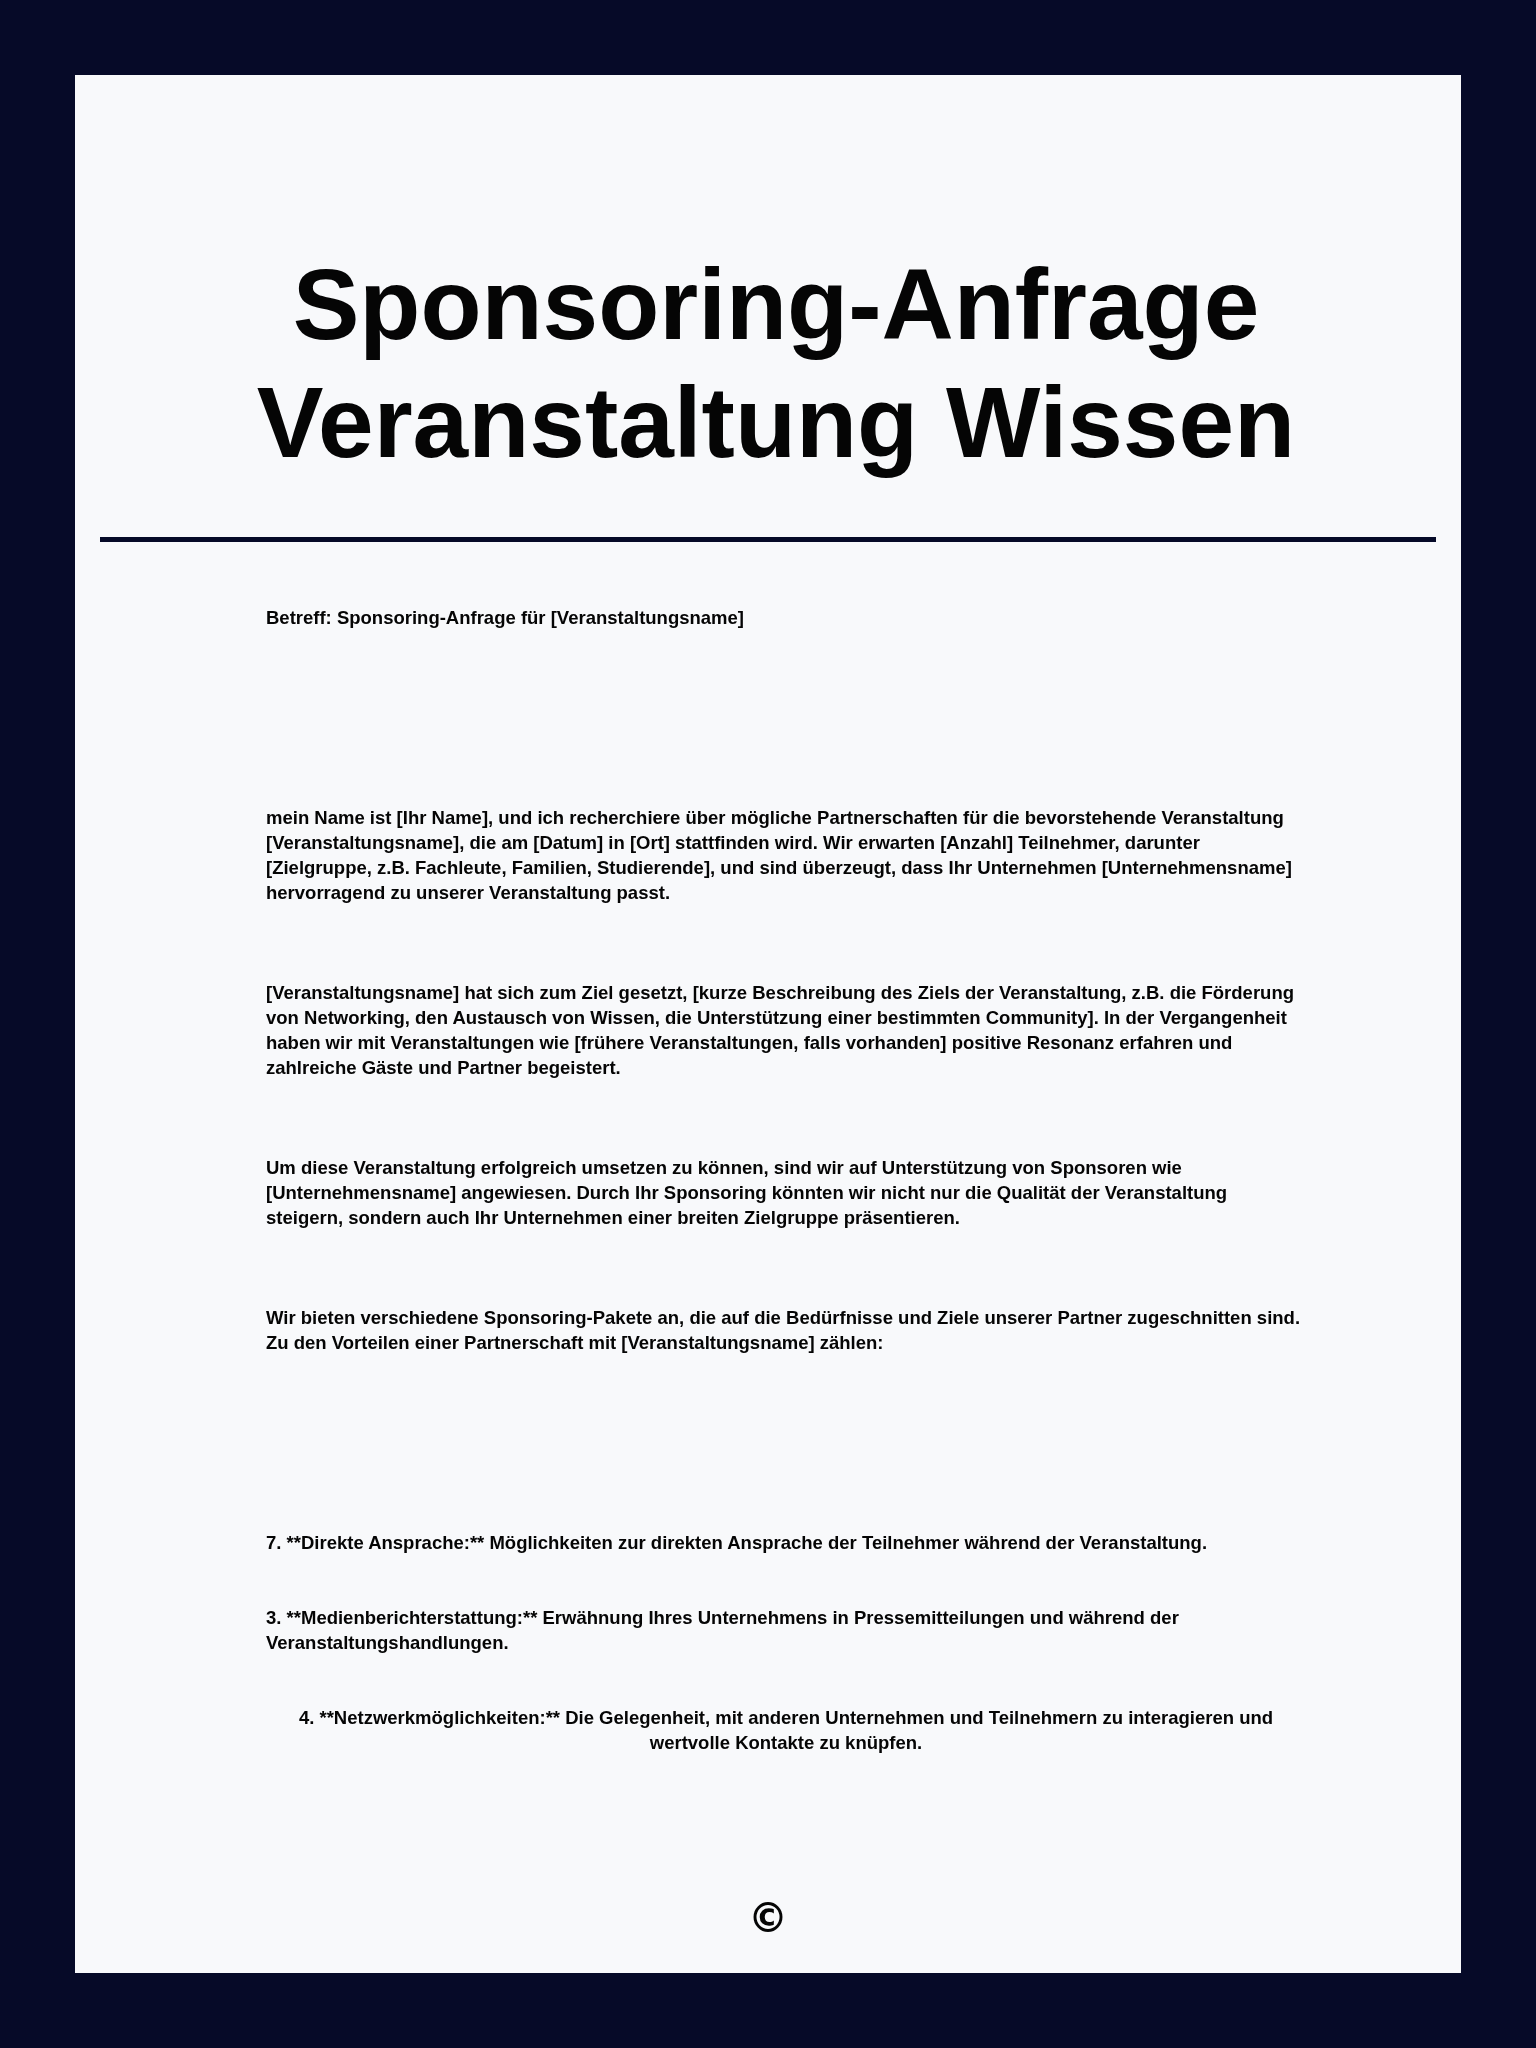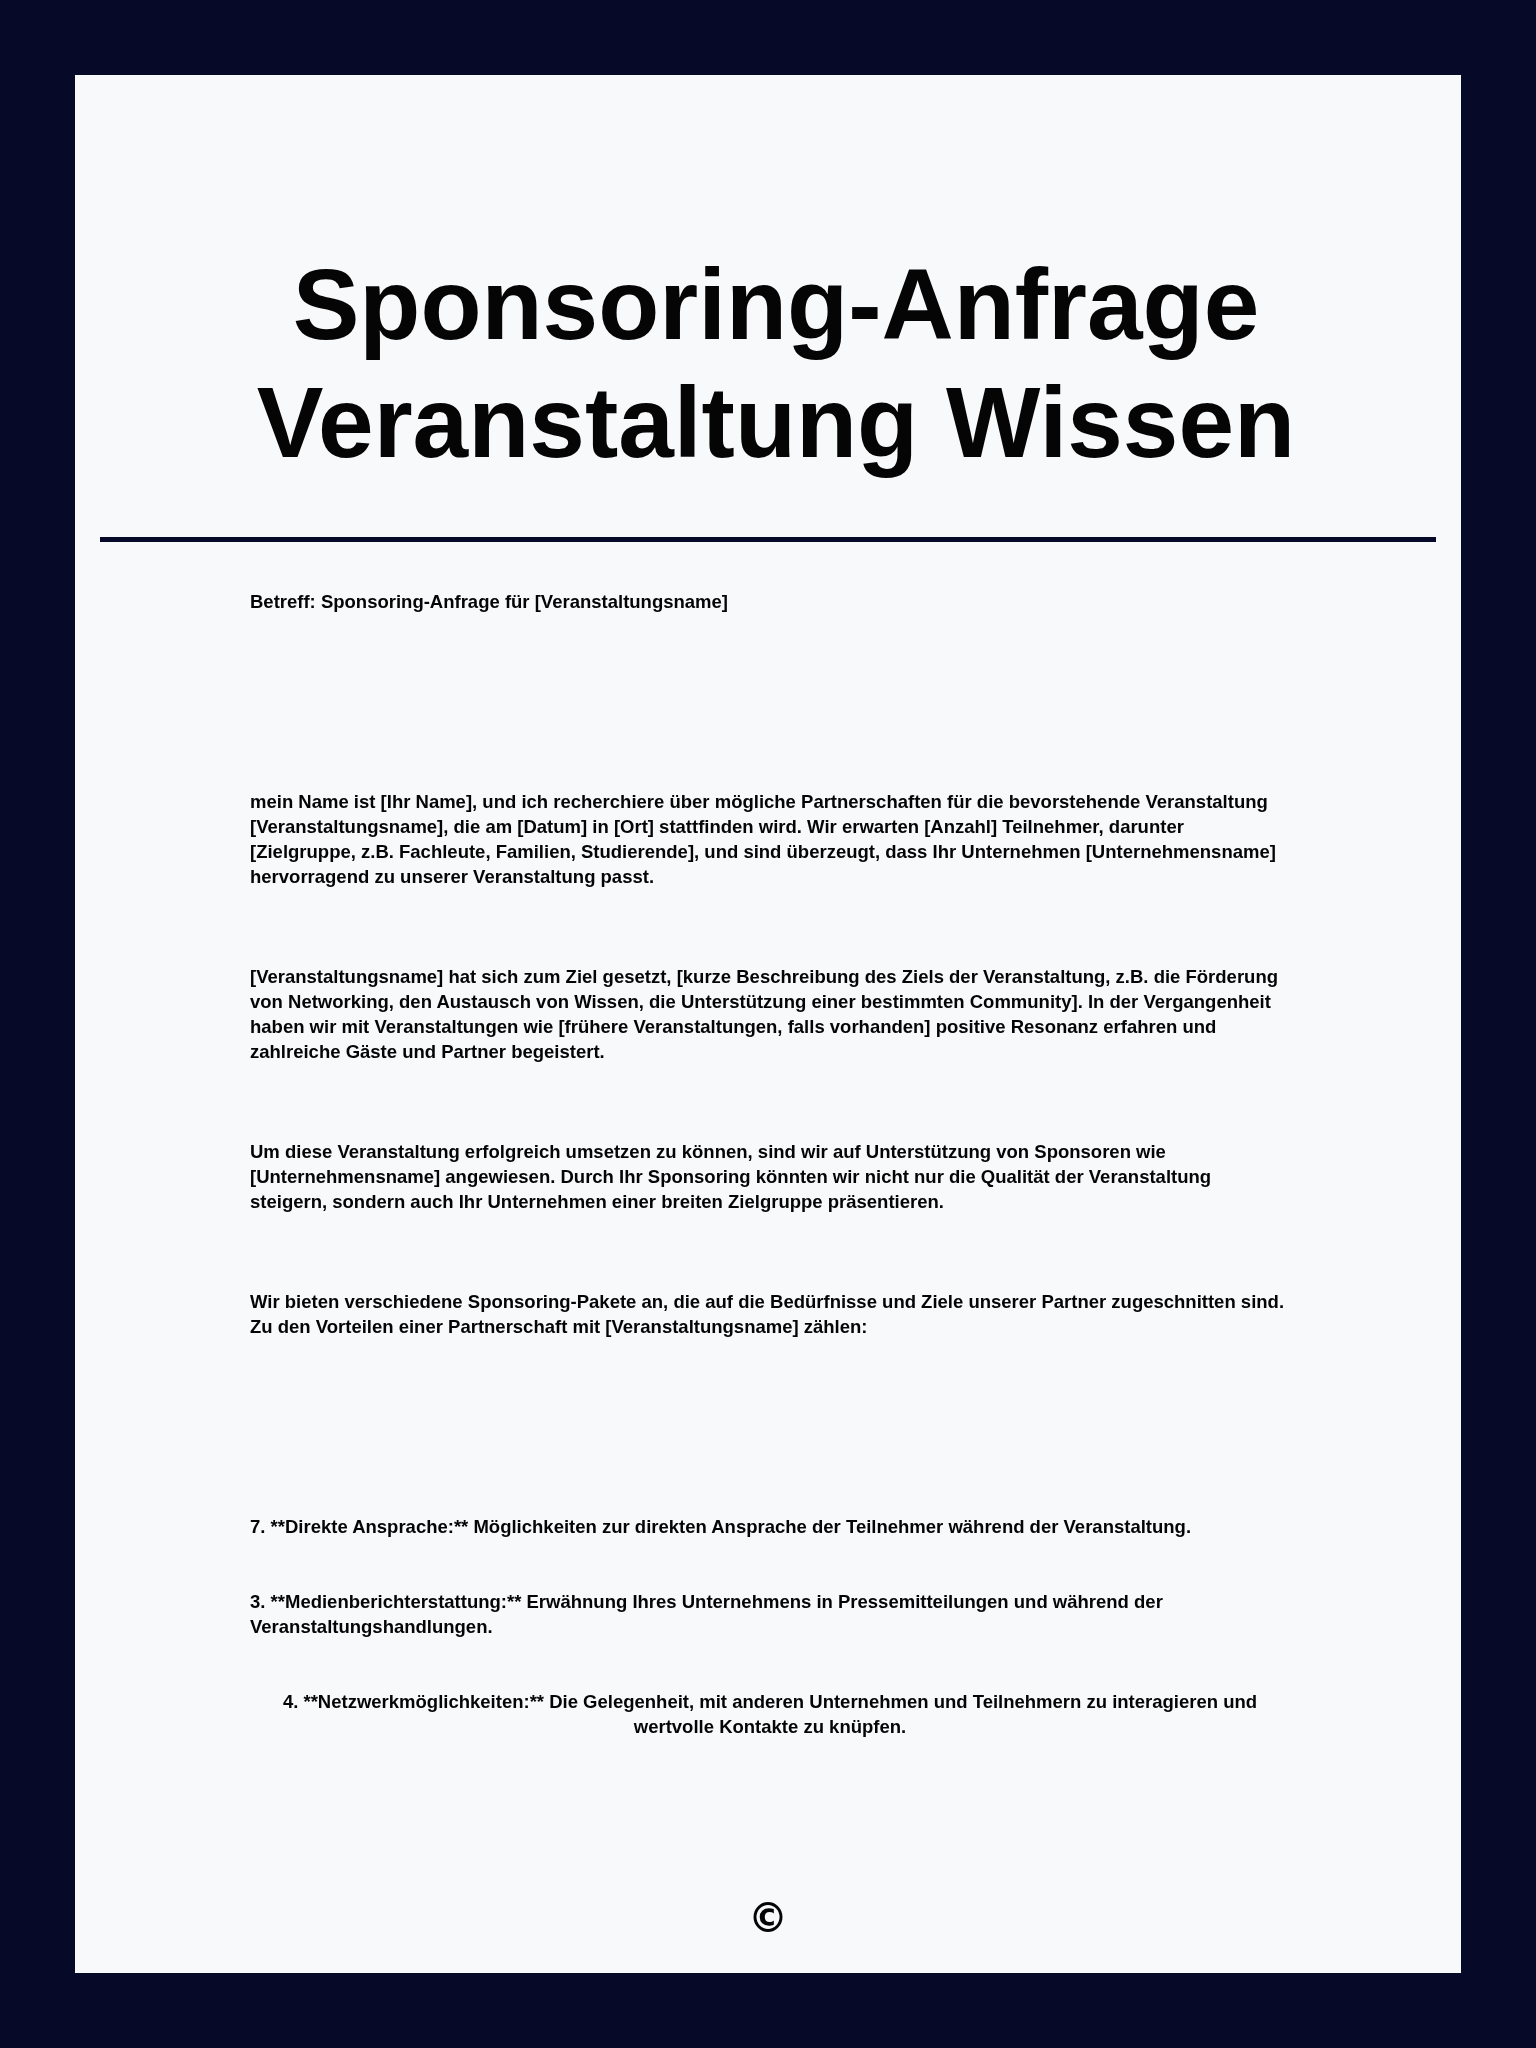--- a/index.html
+++ b/index.html
@@ -45,21 +45,21 @@
     }
     .body-text {
       position: absolute;
       left: 175px;
       width: 1040px;
       font-family: "Liberation Sans", sans-serif;
       font-weight: bold;
       font-size: 18.5px;
       line-height: 25px;
       color: #050505;
-      margin: 0;
+      margin: 16px;
     }
     .copyright {
       position: absolute;
       left: 0;
       top: 1820px;
       width: 1386px;
       text-align: center;
       font-family: "DejaVu Sans", sans-serif;
       font-weight: bold;
       font-size: 40px;

